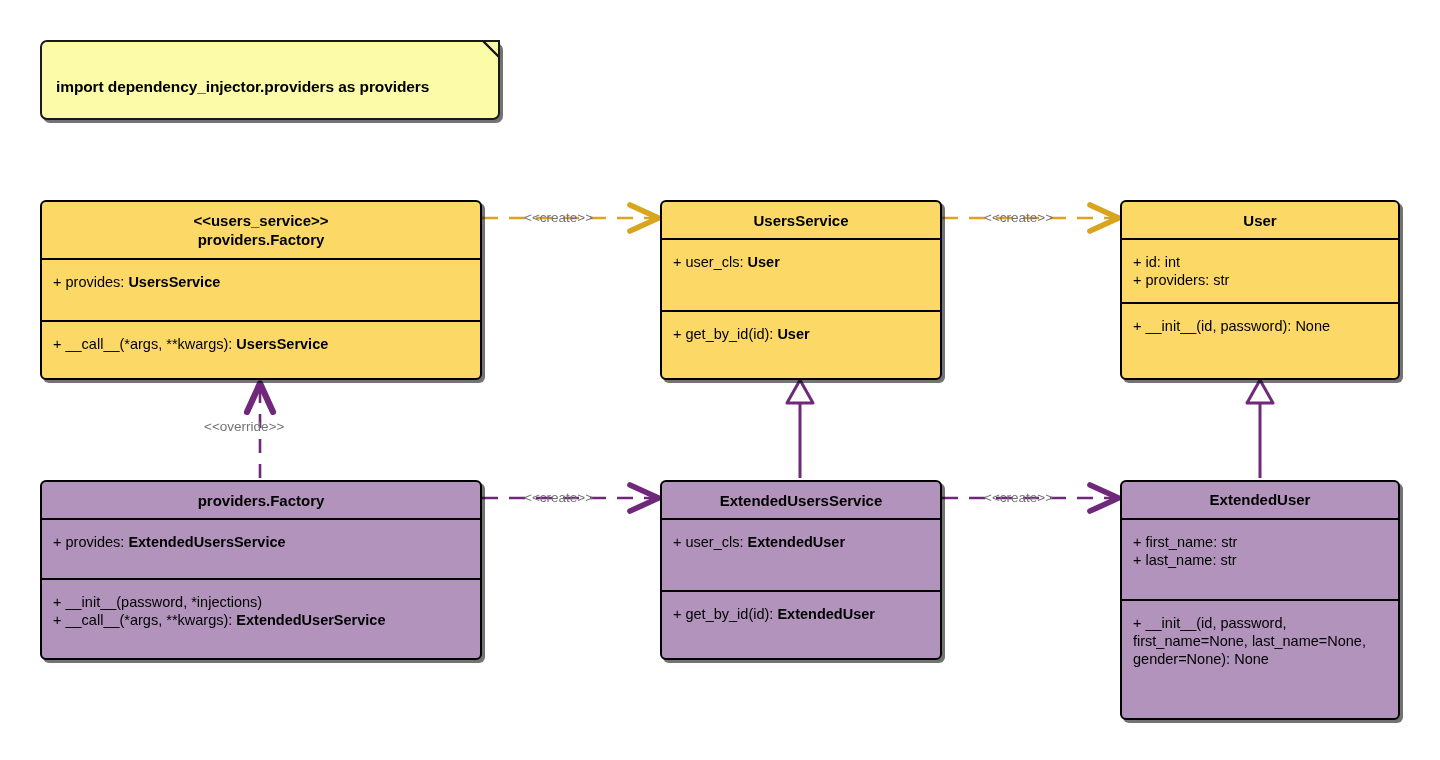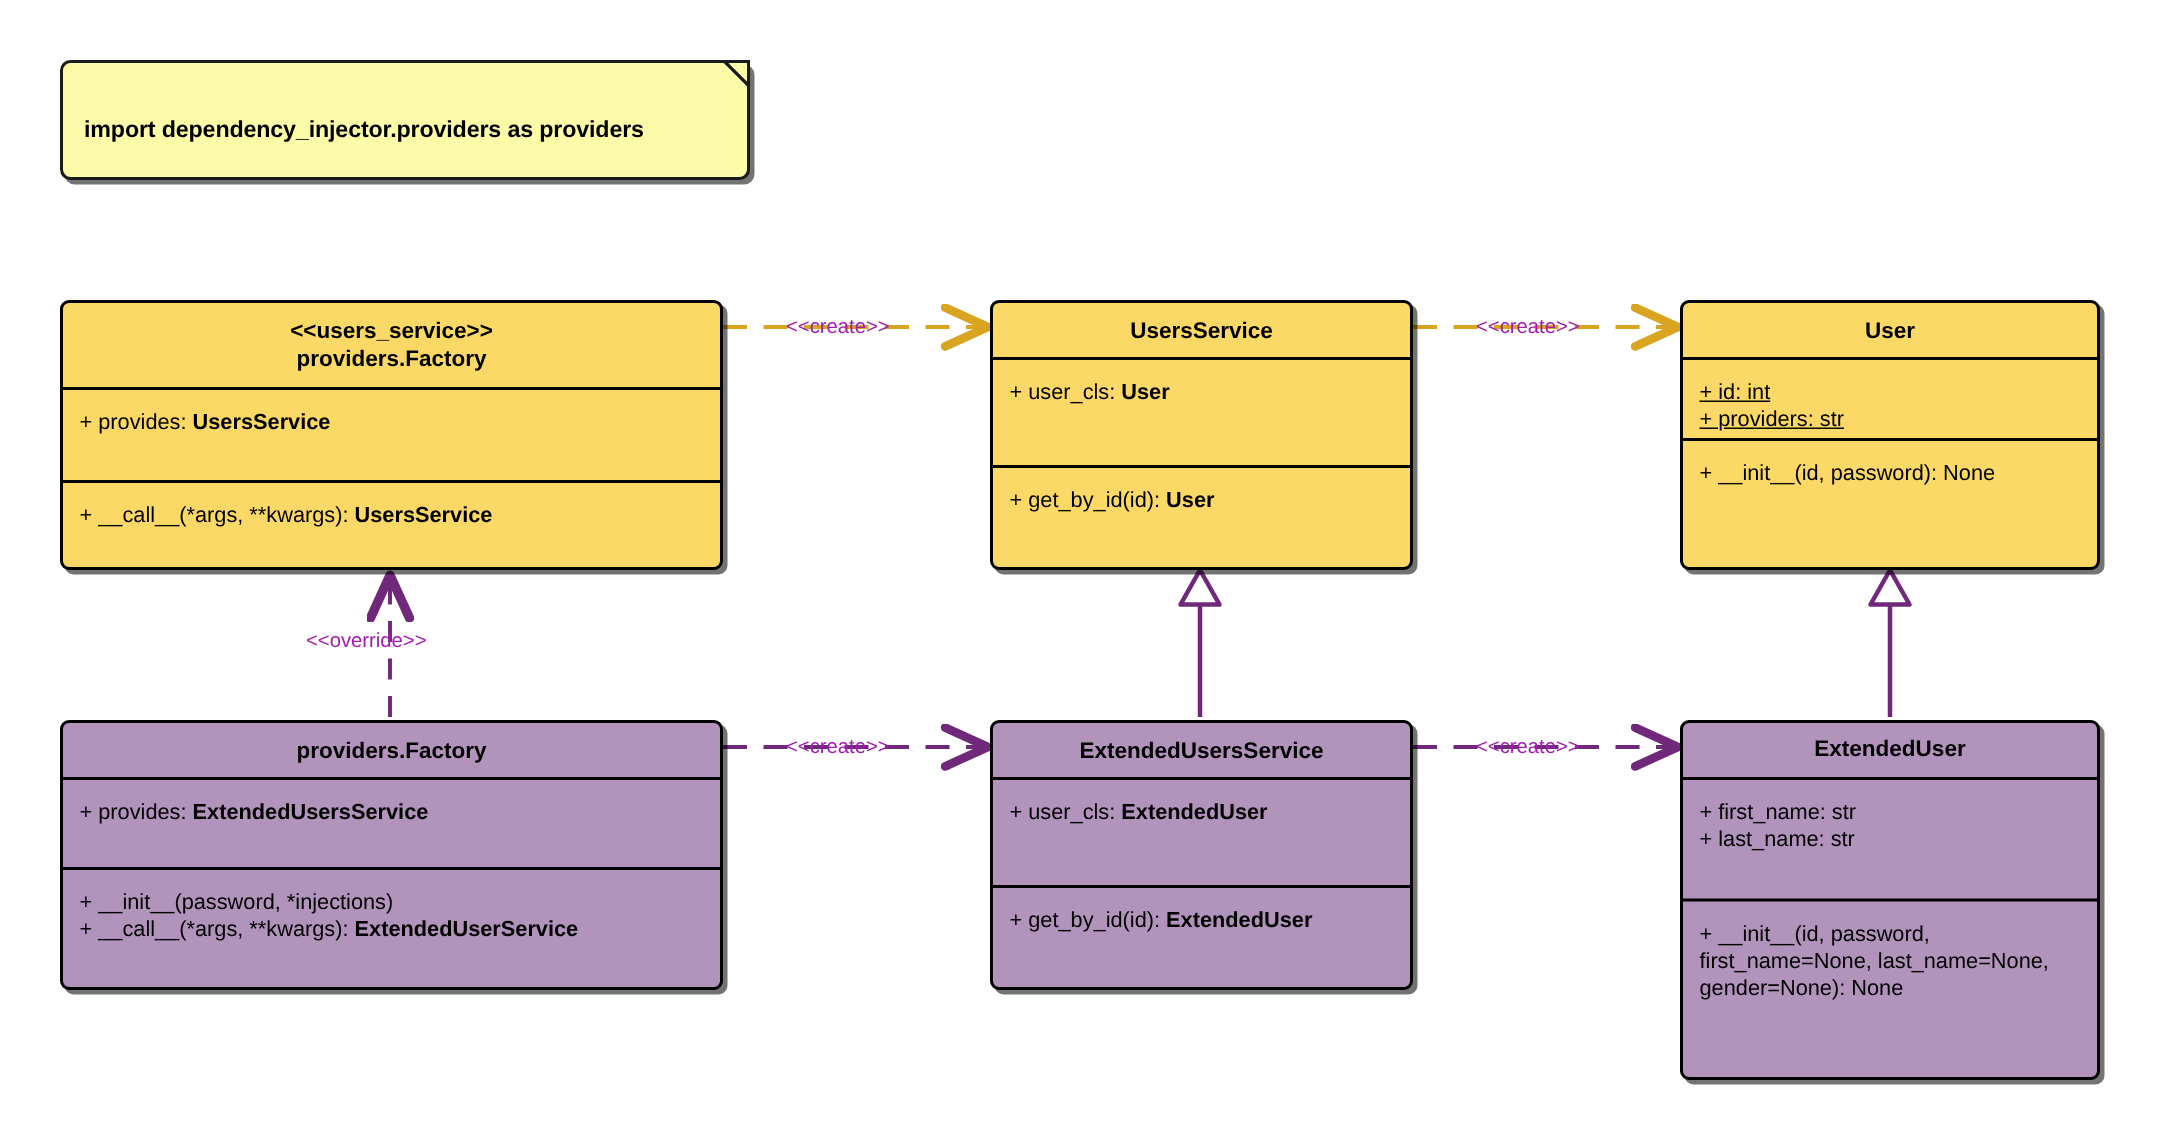--- a/index.html
+++ b/index.html
@@ -93,21 +93,21 @@
   .uml-compartment .row { white-space: nowrap; }
   .uml-compartment .row.wrap { white-space: normal; }
   .uml-compartment b { font-weight: bold; }
 
   
   .edge-label {
     position: absolute;
     font-size: 13.5px;
     line-height: 16px;
     white-space: nowrap;
-    color: #a21caf;
+    color: #737373;
     background: transparent;
   }
 
   svg.edges {
     position: absolute;
     left: 0;
     top: 0;
     width: 1440px;
     height: 760px;
     pointer-events: none;
@@ -192,21 +192,21 @@
     </div>
     <div class="uml-compartment" style="height:68px;">
       <div class="row"><span>+ get_by_id(id): </span><b>User</b></div>
     </div>
   </div>
 
   <div class="umlbox gold" style="left:1120px; top:200px; width:280px; height:180px;">
     <div class="uml-header" style="height:38px;">
       <span>User</span>
     </div>
-    <div class="uml-compartment" style="height:52px;text-decoration:underline;">
+    <div class="uml-compartment" style="height:62px;">
       <div class="row"><span>+ id: int</span></div>
       <div class="row"><span>+ providers: str</span></div>
     </div>
     <div class="uml-compartment" style="height:68px;">
       <div class="row"><span>+ __init__(id, password): None</span></div>
     </div>
   </div>
 
   <div class="umlbox purple" style="left:40px; top:480px; width:442px; height:180px;">
     <div class="uml-header" style="height:38px;">

